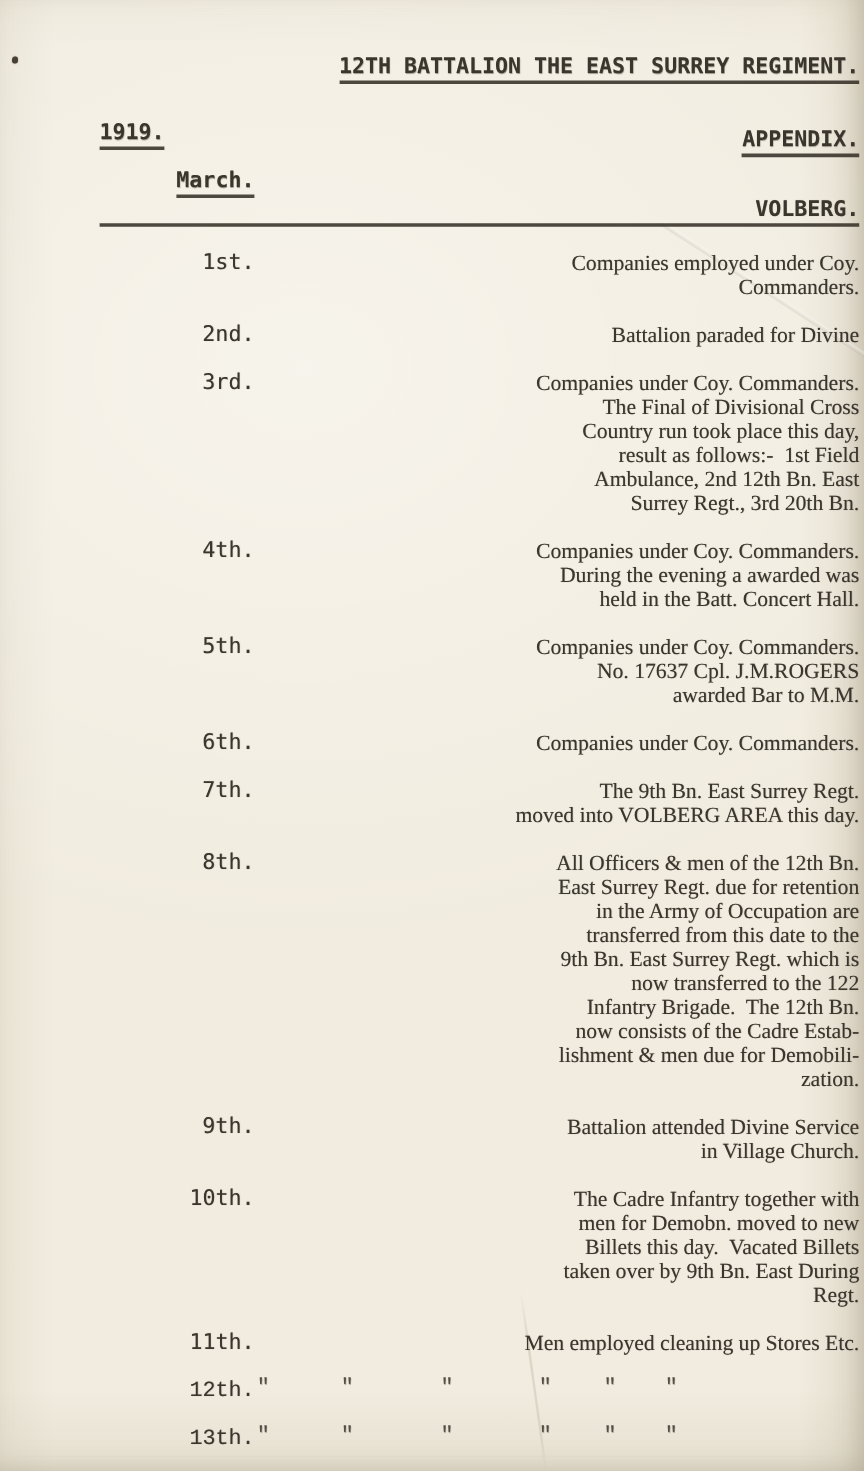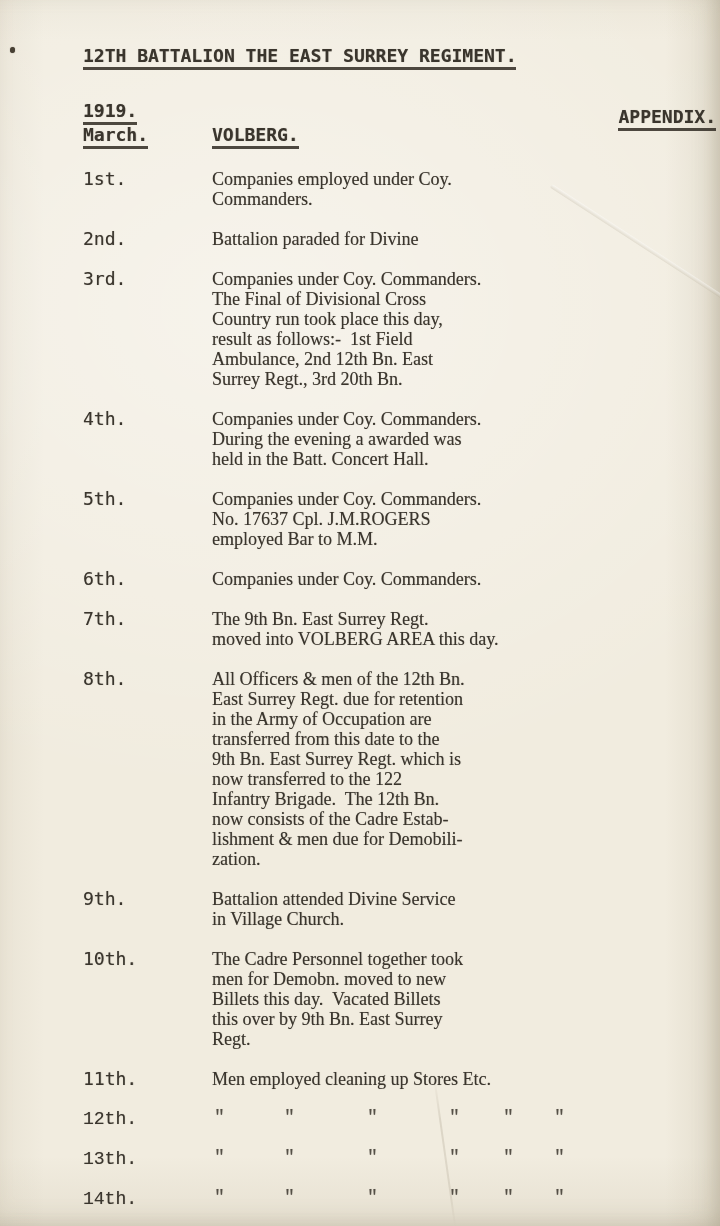--- a/index.html
+++ b/index.html
@@ -27,34 +27,36 @@
       inset 0 -14px 24px -14px rgba(160,150,128,0.40);
     overflow: hidden;
     color: var(--ink);
     font-size: 18px;
     line-height: 20px;
   }
   .content {
     position: absolute; inset: 0;
     padding: 46px 4px 0 83px;
     text-shadow: 0.3px 0.3px 0.7px rgba(56,50,42,0.45);
+    text-align: right;
   }
   .bold { font-weight: bold; }
   .u {
     display: inline-block;
     border-bottom: 3px solid rgba(54,48,40,0.88);
     padding-bottom: 1px;
   }
   .title-row { margin-bottom: 31px; }
   .year-row {
     display: flex; justify-content: space-between; align-items: flex-start;
+    margin-bottom: 16px;
     gap: 24px;
   }
   .appendix { position: relative; top: 6px; }
-  .month-row { display: flex; margin-bottom: 18px; }
+  .month-row { display: flex; margin-bottom: 18px; flex-direction: column; }
   .date-col { width: 129px; flex: none; }
   .entry { display: flex; margin-bottom: 13px; margin-top: 20px; }
   .entry .date { width: 129px; flex: none; }
   .entry .text { flex: 1; }
   .line { white-space: pre; font-family: Liberation Serif, serif; }
   .entry.ditto { margin-bottom: 16px; font-family: Liberation Mono, monospace; }
   .entry.ditto .text { position: relative; height: 20px; }
   .dmark { position: absolute; top: -2px; opacity: 0.85; letter-spacing: -1px; }
   
   .ink-dot {
@@ -143,21 +145,21 @@
             <div class="line">Companies under Coy. Commanders.</div>
             <div class="line">During the evening a awarded was</div>
             <div class="line">held in the Batt. Concert Hall.</div>
           </div>
         </div>
         <div class="entry">
           <span class="date">5th.</span>
           <div class="text">
             <div class="line">Companies under Coy. Commanders.</div>
             <div class="line">No. 17637 Cpl. J.M.ROGERS</div>
-            <div class="line">employed Bar to M.M.</div>
+            <div class="line">awarded Bar to M.M.</div>
           </div>
         </div>
         <div class="entry">
           <span class="date">6th.</span>
           <div class="text">
             <div class="line">Companies under Coy. Commanders.</div>
           </div>
         </div>
         <div class="entry">
           <span class="date">7th.</span>
@@ -184,24 +186,24 @@
         <div class="entry">
           <span class="date">9th.</span>
           <div class="text">
             <div class="line">Battalion attended Divine Service</div>
             <div class="line">in Village Church.</div>
           </div>
         </div>
         <div class="entry">
           <span class="date">10th.</span>
           <div class="text">
-            <div class="line">The Cadre Personnel together took</div>
+            <div class="line">The Cadre Infantry together with</div>
             <div class="line">men for Demobn. moved to new</div>
             <div class="line">Billets this day.  Vacated Billets</div>
-            <div class="line">this over by 9th Bn. East Surrey</div>
+            <div class="line">taken over by 9th Bn. East During</div>
             <div class="line">Regt.</div>
           </div>
         </div>
         <div class="entry">
           <span class="date">11th.</span>
           <div class="text">
             <div class="line">Men employed cleaning up Stores Etc.</div>
           </div>
         </div>
         <div class="entry ditto">

